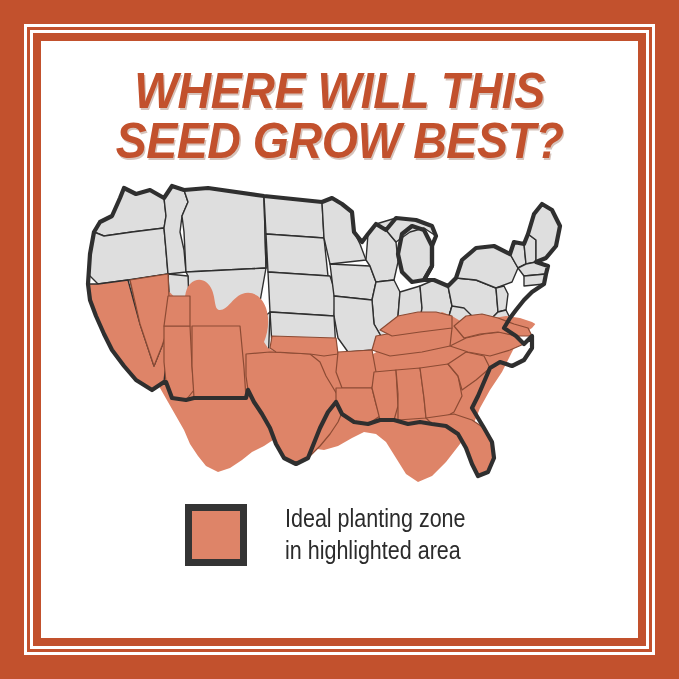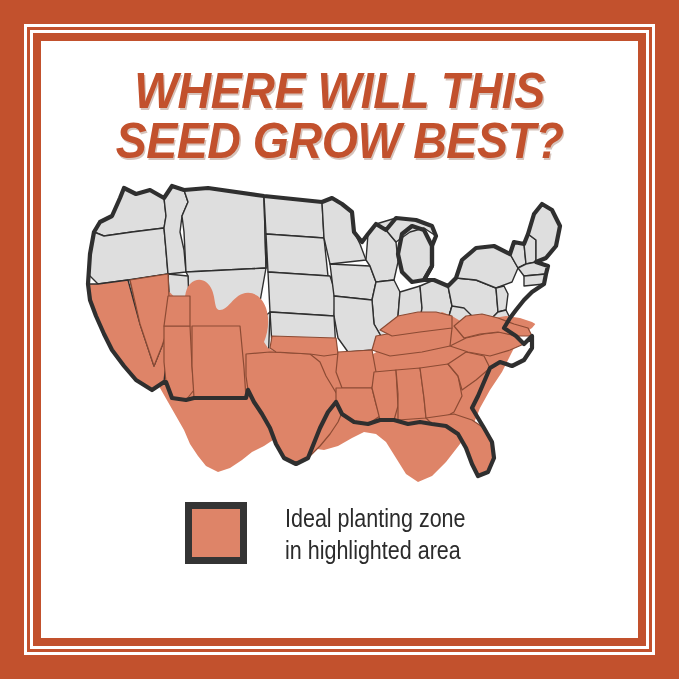--- a/index.html
+++ b/index.html
@@ -93,21 +93,21 @@
   .st-gray  { fill: #DEDEDE; stroke: #2F2F2F; stroke-width: 1.4; stroke-linejoin: round; }
   .st-hl    { fill: #DE8468; stroke: #2F2F2F; stroke-width: 1.4; stroke-linejoin: round; }
   .st-hl-in { fill: #DE8468; stroke: #8C4B34; stroke-width: 1.2; stroke-linejoin: round; }
   .outline  { fill: none; stroke: #2F2F2F; stroke-width: 4.2; stroke-linejoin: round; stroke-linecap: round; }
   .zone-blob { fill: #DE8468; stroke: none; }
 
   
   .legend {
     margin-top: 14px;
     display: flex;
-    align-items: flex-start;
+    align-items: flex-end;
     gap: 38px;
   }
   .legend-swatch {
     width: 62px;
     height: 62px;
     background: #DE8468;
     border: 7px solid #343434;
     box-sizing: border-box;
     flex: 0 0 auto;
   }

